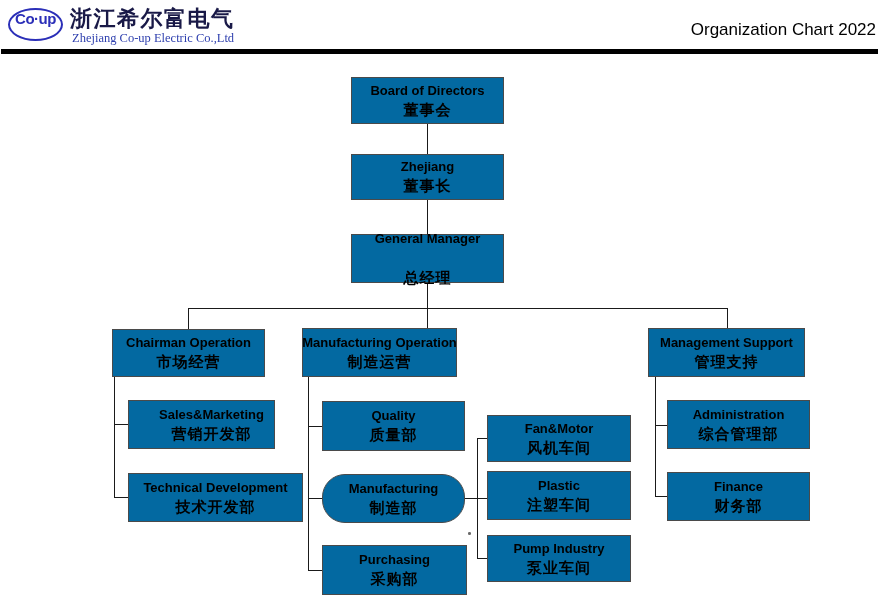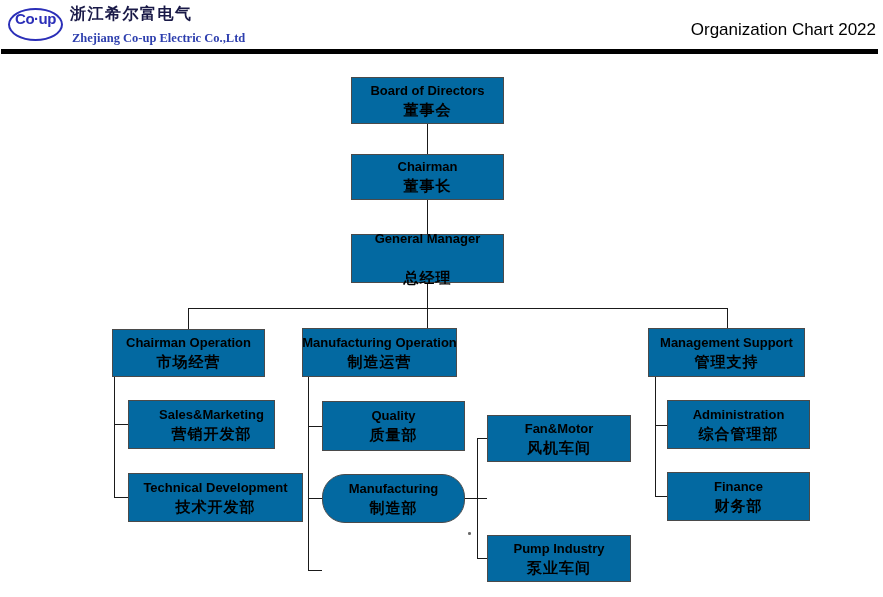--- a/index.html
+++ b/index.html
@@ -4,23 +4,23 @@
 <style>
   html,body{margin:0;padding:0;background:#ffffff;}
   #page{position:relative;width:883px;height:597px;background:#ffffff;overflow:hidden;
         font-family:"Liberation Sans", sans-serif;}
 
   
   #logo-oval{position:absolute;left:8px;top:8px;width:55px;height:33px;
              border:2.5px solid #2b2fb8;border-radius:50%;
              display:flex;align-items:flex-start;justify-content:center;box-sizing:border-box;}
   #logo-mark{color:#2b2fb8;font-weight:bold;font-size:15px;letter-spacing:-0.5px;}
-  #company-zh{position:absolute;left:70px;top:4px;font-size:16px;font-weight:bold;
+  #company-zh{position:absolute;left:70px;top:4px;font-size:22px;font-weight:bold;
               color:#191947;letter-spacing:1.5px;font-family:"DejaVu Sans", sans-serif;}
-  #company-en{position:absolute;left:72px;top:31px;font-size:12.5px;font-weight:bold;
+  #company-en{position:absolute;left:72px;top:31px;font-size:12.5px;font-weight:normal;
               color:#2e3fae;font-family:"Liberation Serif", serif;}
   #doc-title{position:absolute;right:7px;top:20px;font-size:17px;color:#000;}
   #header-rule{position:absolute;left:1px;top:49px;width:877px;height:5px;background:#000;}
 
   
   .node{position:absolute;box-sizing:border-box;background:#0369a1;
         border:1.5px solid #4a4a4a;
         display:flex;flex-direction:column;align-items:center;justify-content:center;
         text-align:center;white-space:nowrap;}
   .node .en{font-size:13px;font-weight:bold;color:#000;line-height:18px;}
@@ -94,21 +94,21 @@
     <div class="hline" style="left:655px;top:425px;width:12px;"></div>
     <div class="hline" style="left:655px;top:496px;width:12px;"></div>
     <div id="stray-dot"></div>
   </div>
 
   <div class="node" id="n-board">
     <div class="en">Board of Directors</div>
     <div class="zh">董事会</div>
   </div>
   <div class="node" id="n-chairman">
-    <div class="en">Chairman</div>
+    <div class="en">Zhejiang</div>
     <div class="zh">董事长</div>
   </div>
   <div class="node" id="n-gm">
     <div class="en">General Manager</div>
     <div class="zh">总经理</div>
   </div>
   <div class="node" id="n-marketing">
     <div class="en">Chairman Operation</div>
     <div class="zh">市场经营</div>
   </div>
@@ -129,23 +129,31 @@
     <div class="zh">技术开发部</div>
   </div>
   <div class="node" id="n-quality">
     <div class="en">Quality</div>
     <div class="zh">质量部</div>
   </div>
   <div class="node" id="n-mfgdept">
     <div class="en">Manufacturing</div>
     <div class="zh">制造部</div>
   </div>
+  <div class="node" id="n-purchasing">
+    <div class="en">Purchasing</div>
+    <div class="zh">采购部</div>
+  </div>
   <div class="node" id="n-fanmotor">
     <div class="en">Fan&amp;Motor</div>
     <div class="zh">风机车间</div>
+  </div>
+  <div class="node" id="n-plastic">
+    <div class="en">Plastic</div>
+    <div class="zh">注塑车间</div>
   </div>
   <div class="node" id="n-pump">
     <div class="en">Pump Industry</div>
     <div class="zh">泵业车间</div>
   </div>
   <div class="node" id="n-admin">
     <div class="en">Administration</div>
     <div class="zh">综合管理部</div>
   </div>
   <div class="node" id="n-finance">

